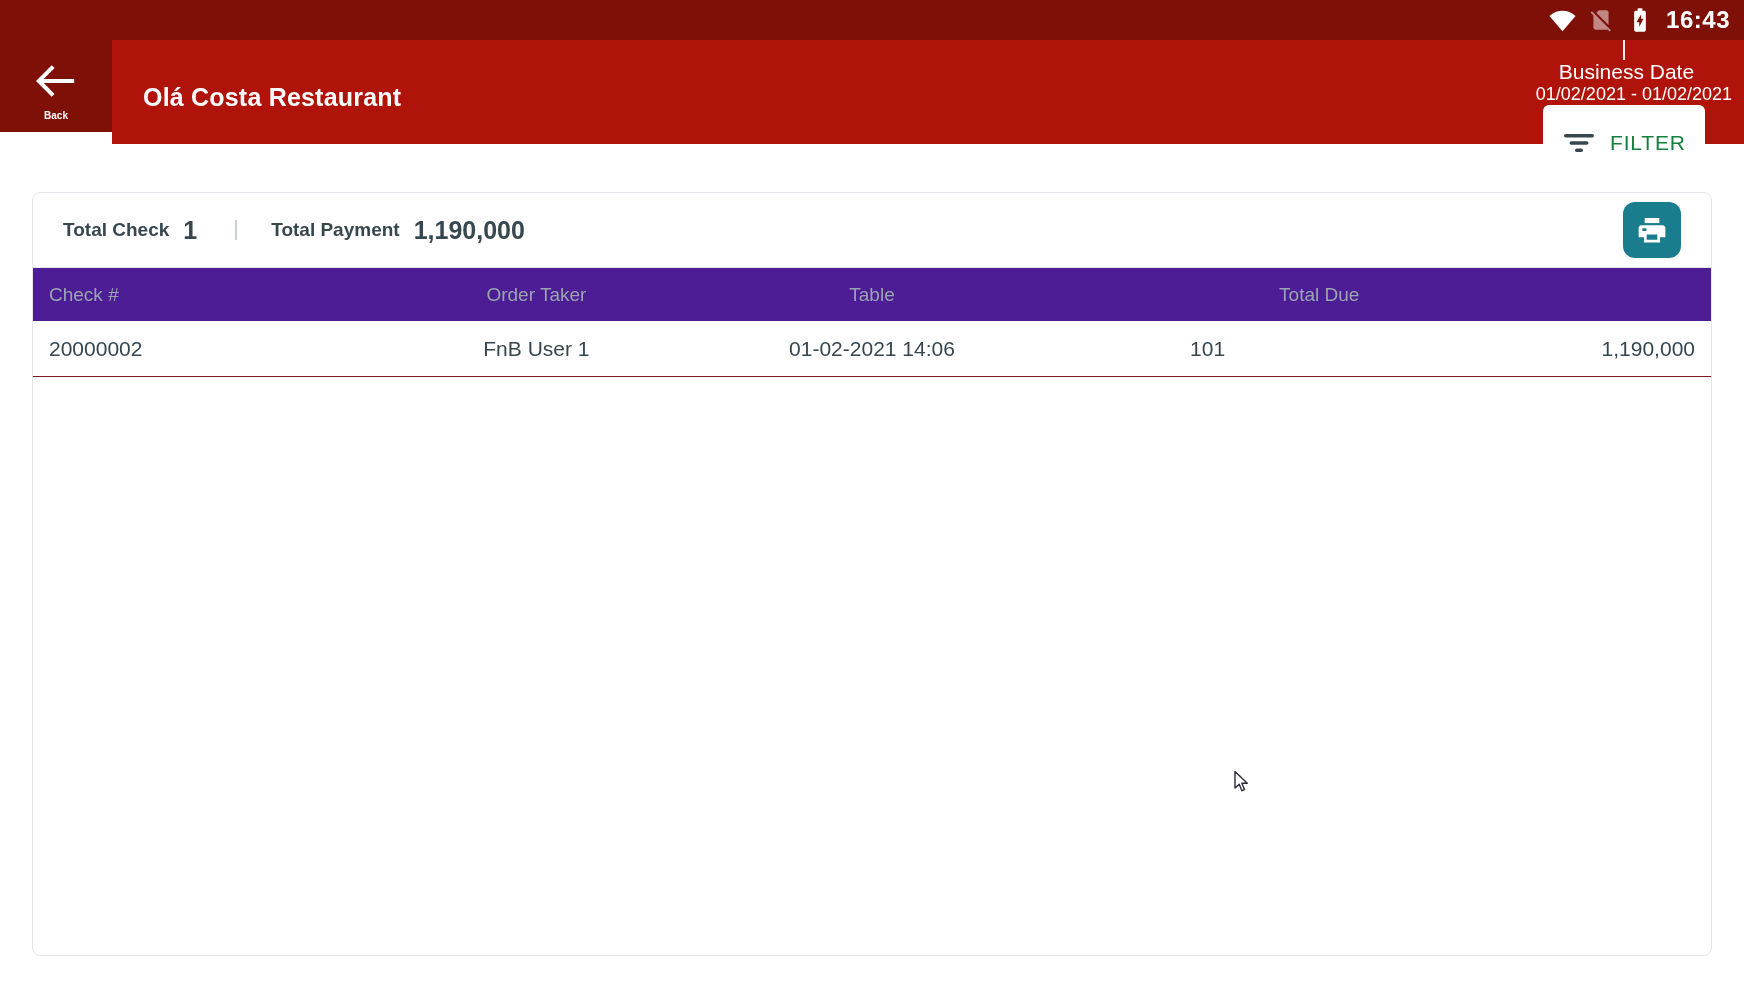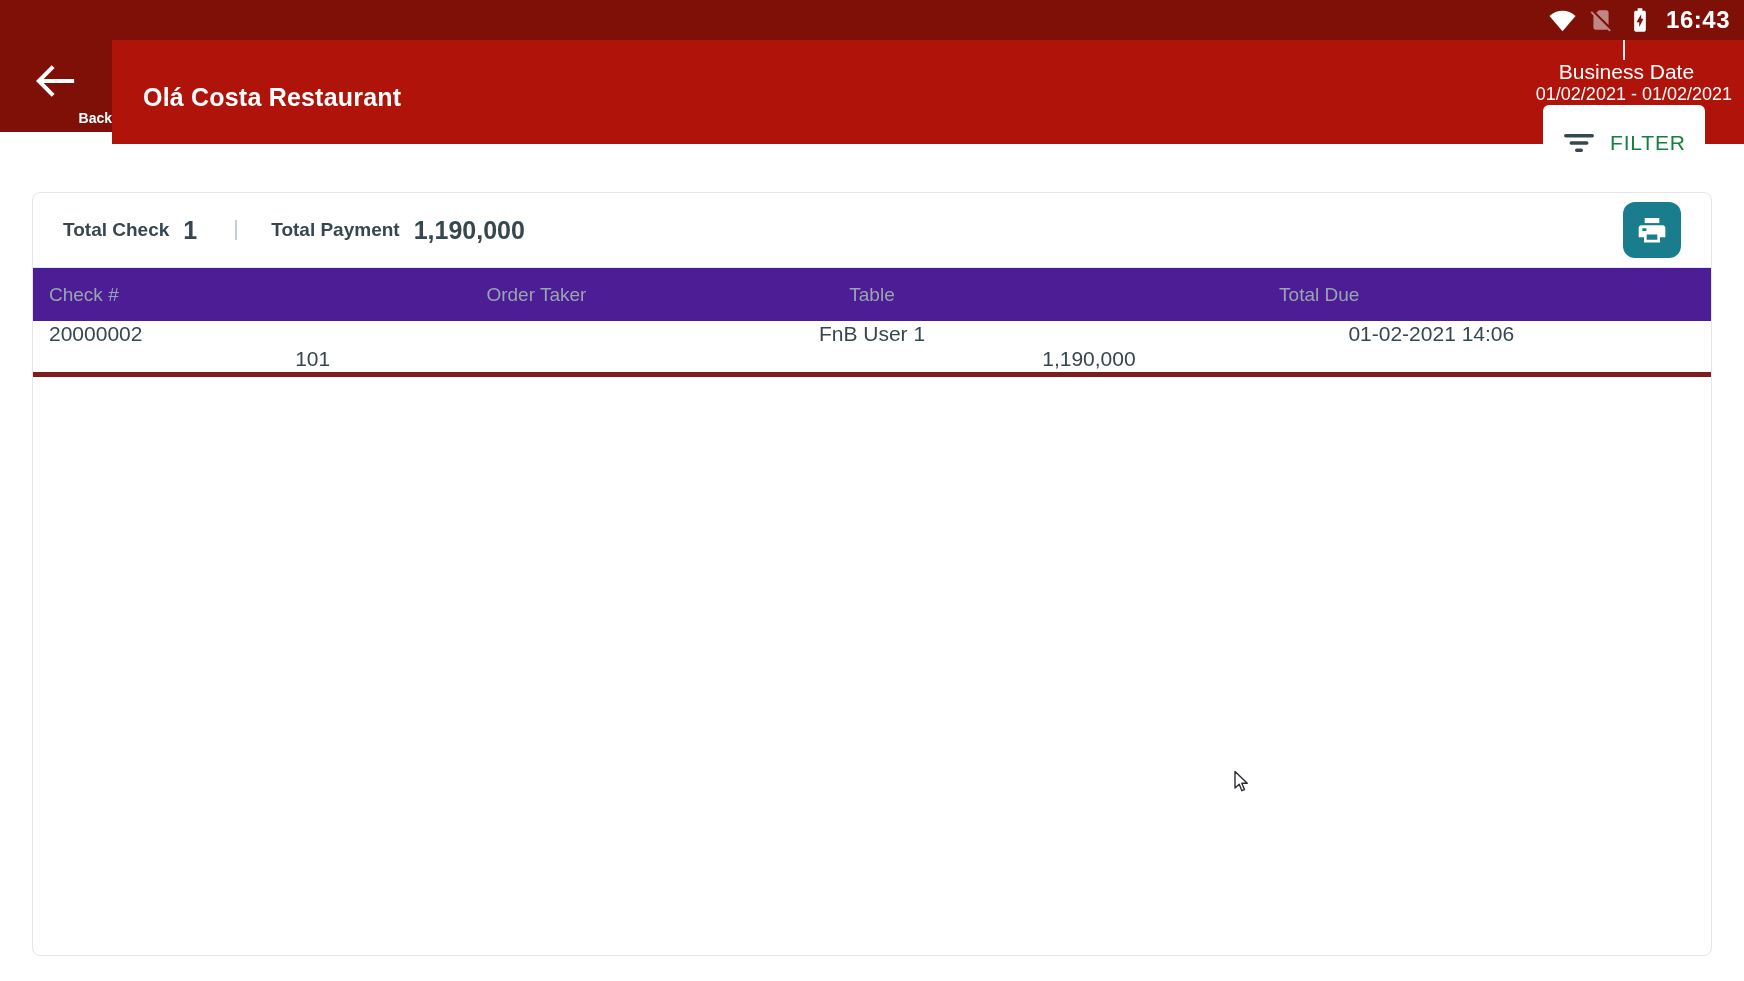--- a/index.html
+++ b/index.html
@@ -23,22 +23,22 @@
   .status-bar svg { display: block; }
   .status-time { color: #ffffff; font-size: 24px; font-weight: 700; letter-spacing: 0.5px; }
 
   
   .back-rail {
     position: absolute; left: 0; top: 0; width: 112px; height: 132px;
     background: #7E1008; z-index: 4; cursor: pointer;
   }
   .back-rail svg { position: absolute; left: 50%; top: 60px; transform: translateX(-50%); }
   .back-label {
-    position: absolute; left: 0; right: 0; top: 110px; text-align: right;
-    color: #ffffff; font-size: 14px; font-weight: 700;
+    position: absolute; left: 0; right: 0; top: 110px; text-align: center;
+    color: #ffffff; font-size: 10px; font-weight: 700;
   }
 
   
   .app-bar {
     position: absolute; left: 112px; top: 40px; width: 1632px; height: 104px;
     background: #B0130A;
     display: flex; align-items: center; padding-top: 10px; z-index: 2;
   }
   .app-title {
     margin-left: 31px; color: #ffffff; font-size: 25px; font-weight: 700;
@@ -77,22 +77,22 @@
   
   .tbl-head {
     display: grid; grid-template-columns: repeat(5, 1fr);
     height: 54px; background: #4c1d95; border-top: 1px solid #E3E7EA;
   }
   .tbl-head .cell {
     color: #98A5AF; font-size: 19px; font-weight: 500;
     display: flex; align-items: center; padding: 0 16px;
   }
   .tbl-row {
-    display: grid; grid-template-columns: repeat(3, 1fr);
-    height: 56px; border-bottom: 5px solid #7f1d1d; background: #ffffff; cursor: pointer;
+    display: grid; grid-template-columns: repeat(5, 1fr);
+    height: 56px; border-bottom: 1px solid #7f1d1d; background: #ffffff; cursor: pointer;
   }
   .tbl-row .cell {
     color: #37474F; font-size: 21px;
     display: flex; align-items: center; padding: 0 16px;
   }
   .cell.c-left   { justify-content: flex-start; }
   .cell.c-center { justify-content: center; }
   .cell.c-right  { justify-content: flex-end; }
 
   

